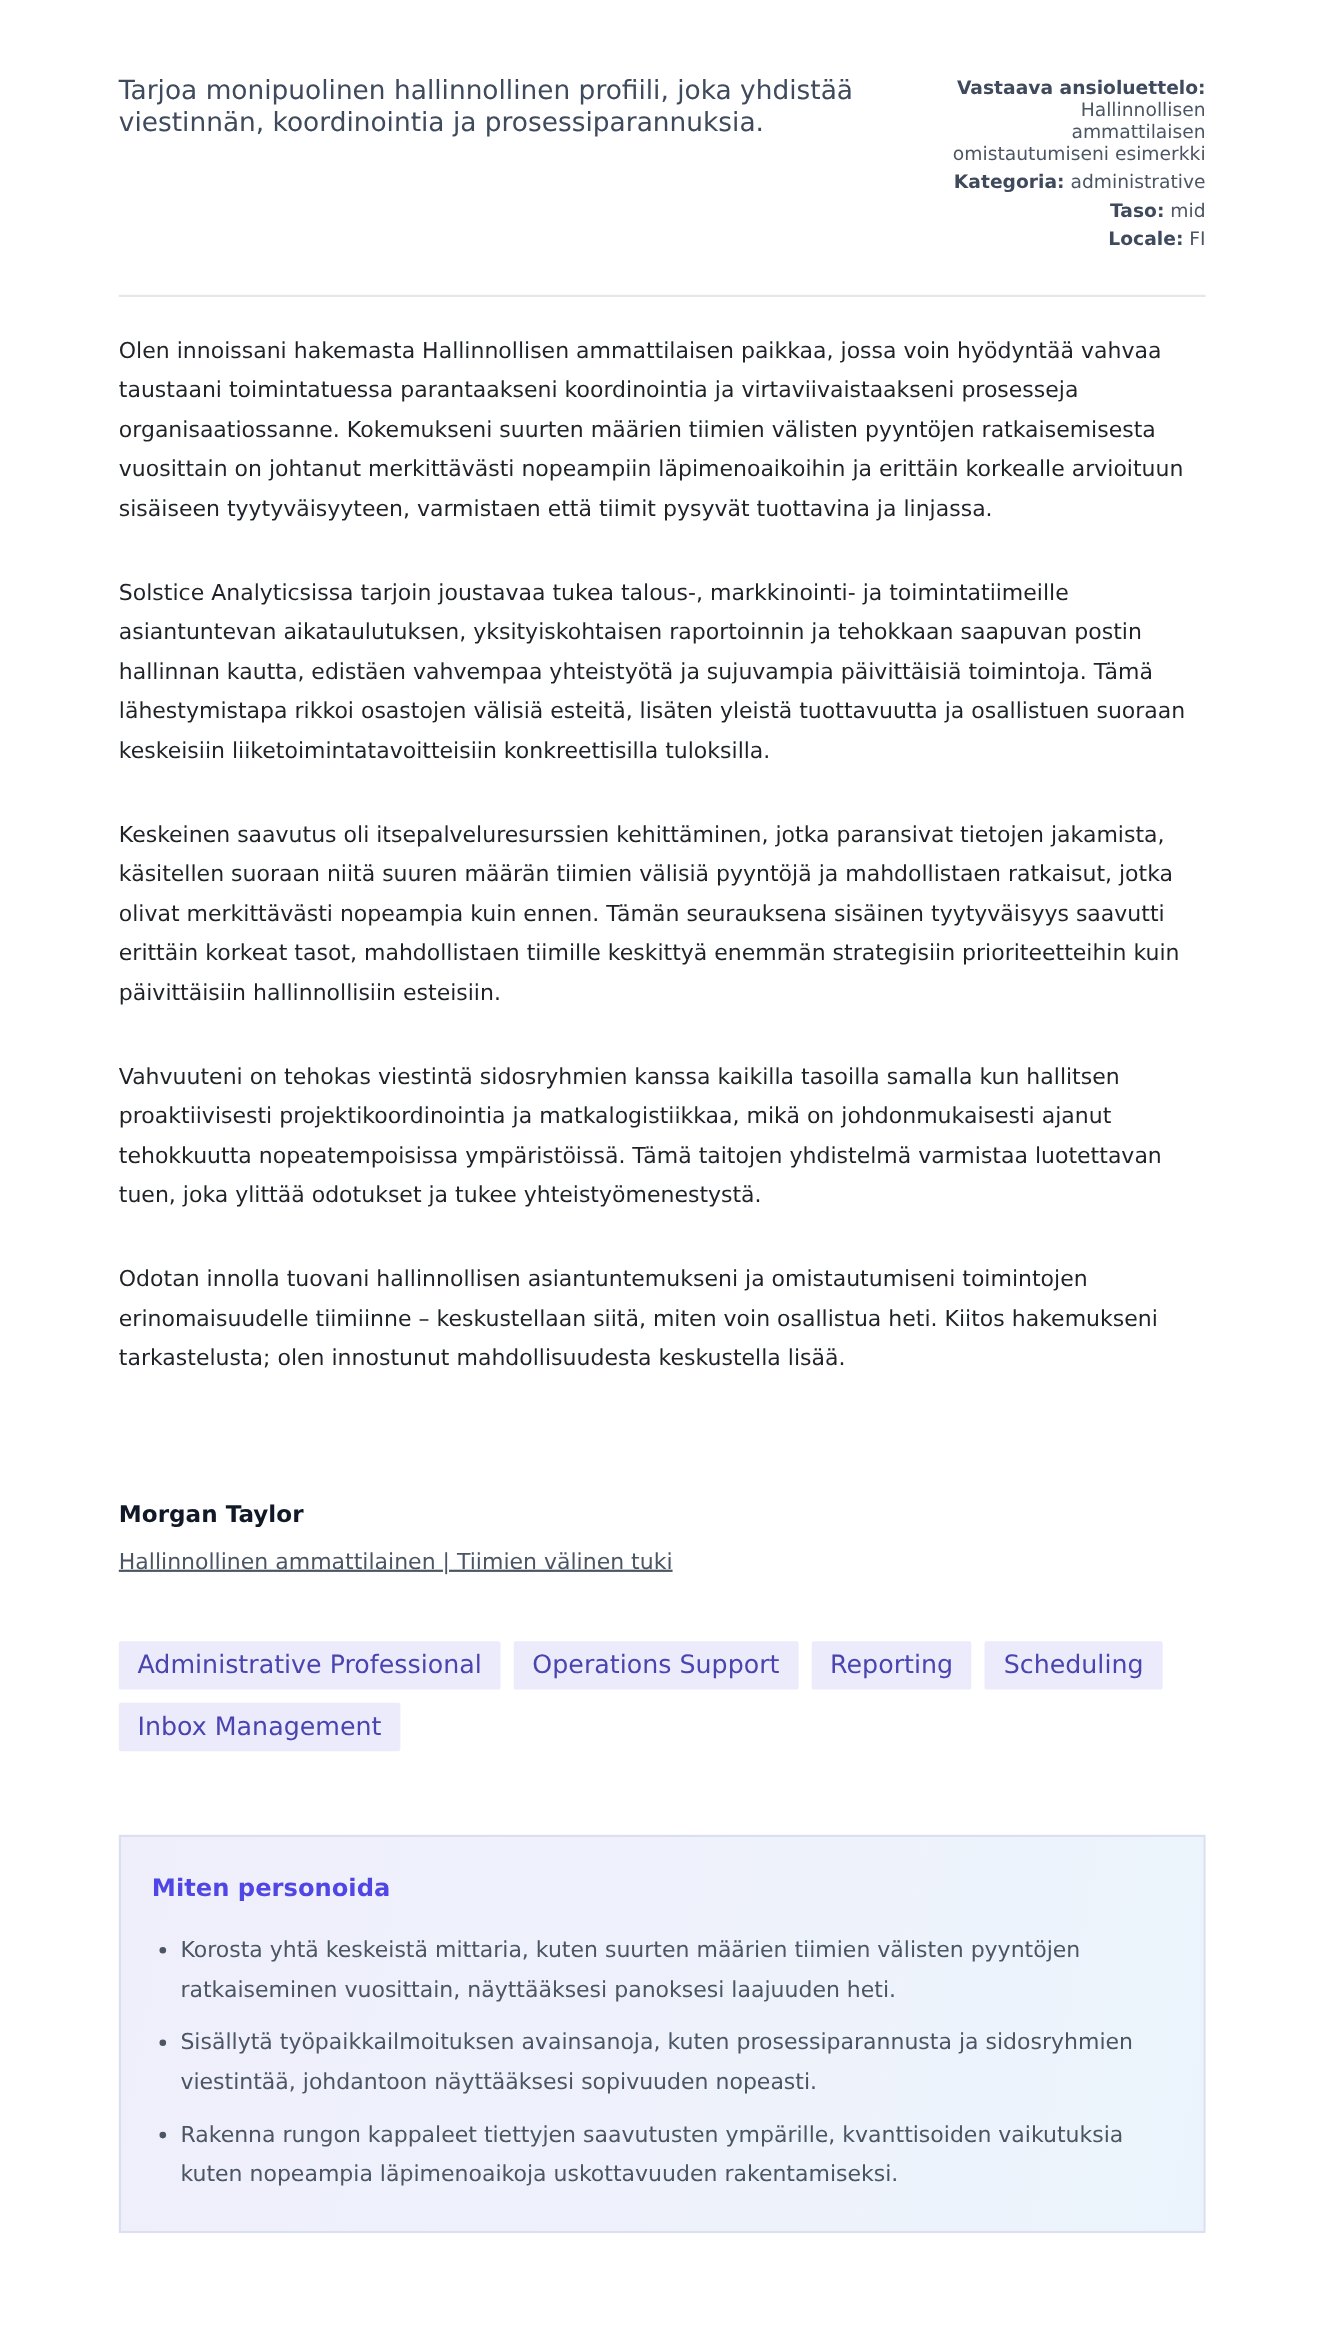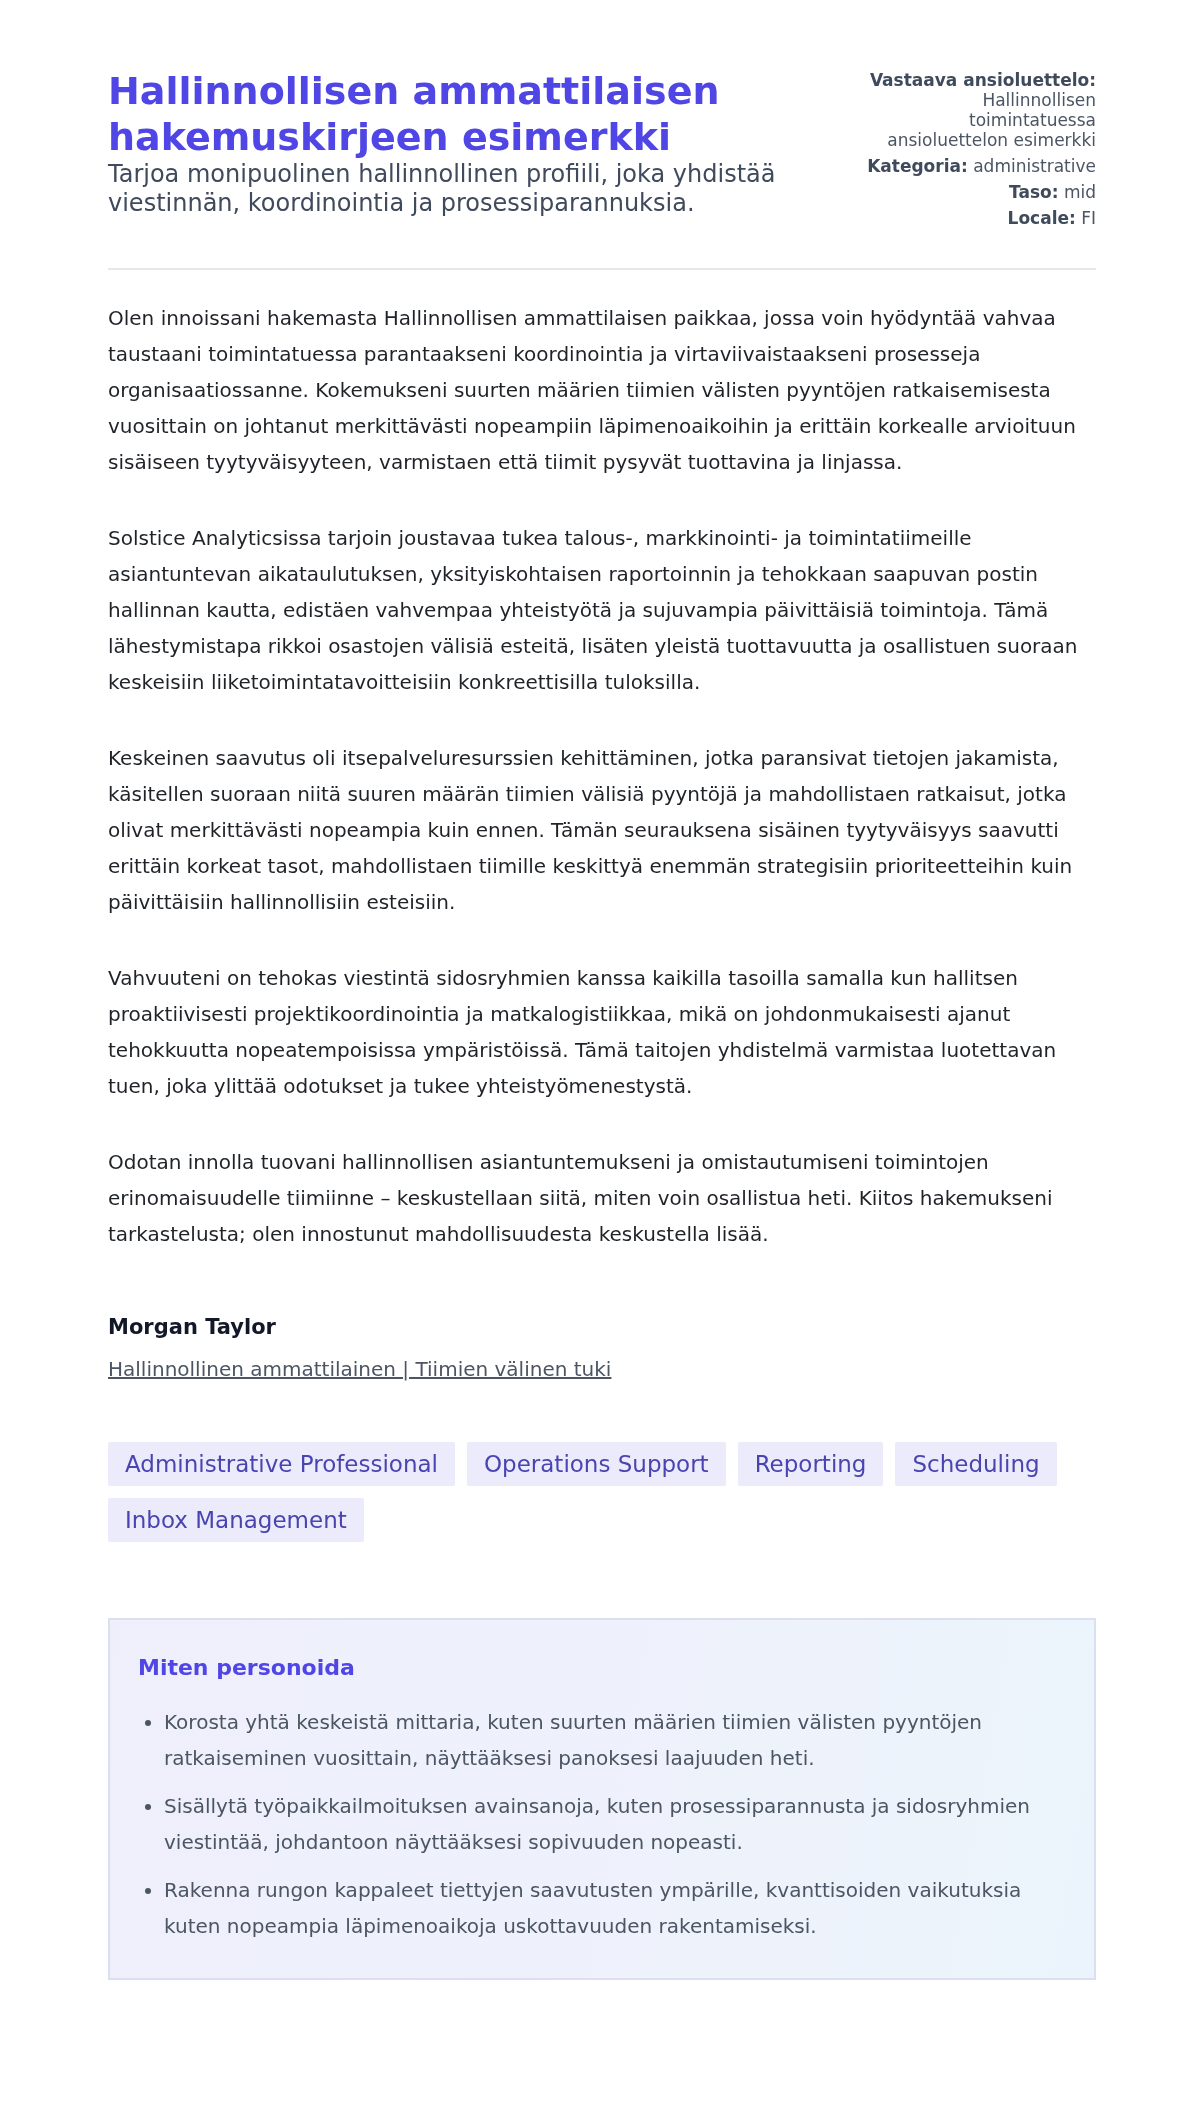--- a/index.html
+++ b/index.html
@@ -68,21 +68,21 @@
       color: #4f46e5;
     }
     .body-para {
       margin: 30px 0 0 0;
       font-size: 20px;
       line-height: 36px;
       color: #1f2328;
     }
     .body-para + .body-para { margin-top: 40px; }
     .signature {
-      margin-top: 62px;
+      margin-top: 112px;
     }
     .sig-name {
       font-size: 21px;
       line-height: 26px;
       font-weight: 700;
       color: #111827;
     }
     .sig-role {
       margin-top: 16px;
       font-size: 20px;
@@ -129,27 +129,26 @@
     }
     .tips-list li:last-child { margin-bottom: 0; }
   </style>
 </head>
 <body>
 
 <div class="page">
 
   <header class="header">
     <div class="header-left">
-      <h1 class="title">Hallinnollisen ammattilaisen hakemuskirjeen esimerkki</h1>
       <h2 class="subtitle">Tarjoa monipuolinen hallinnollinen profiili, joka yhdistää viestinnän, koordinointia ja prosessiparannuksia.</h2>
     </div>
     <div class="meta">
       <div class="meta-row tight">
         <span class="meta-label">Vastaava ansioluettelo:</span>
-        <span class="meta-value block" style="max-width:240px;margin-left:auto;">Hallinnollisen toimintatuessa ansioluettelon esimerkki</span>
+        <span class="meta-value block" style="max-width:240px;margin-left:auto;">Hallinnollisen ammattilaisen omistautumiseni esimerkki</span>
       </div>
       <div class="meta-row">
         <span class="meta-label">Kategoria:</span>
         <span class="meta-value">administrative</span>
       </div>
       <div class="meta-row">
         <span class="meta-label">Taso:</span>
         <span class="meta-value">mid</span>
       </div>
       <div class="meta-row">

